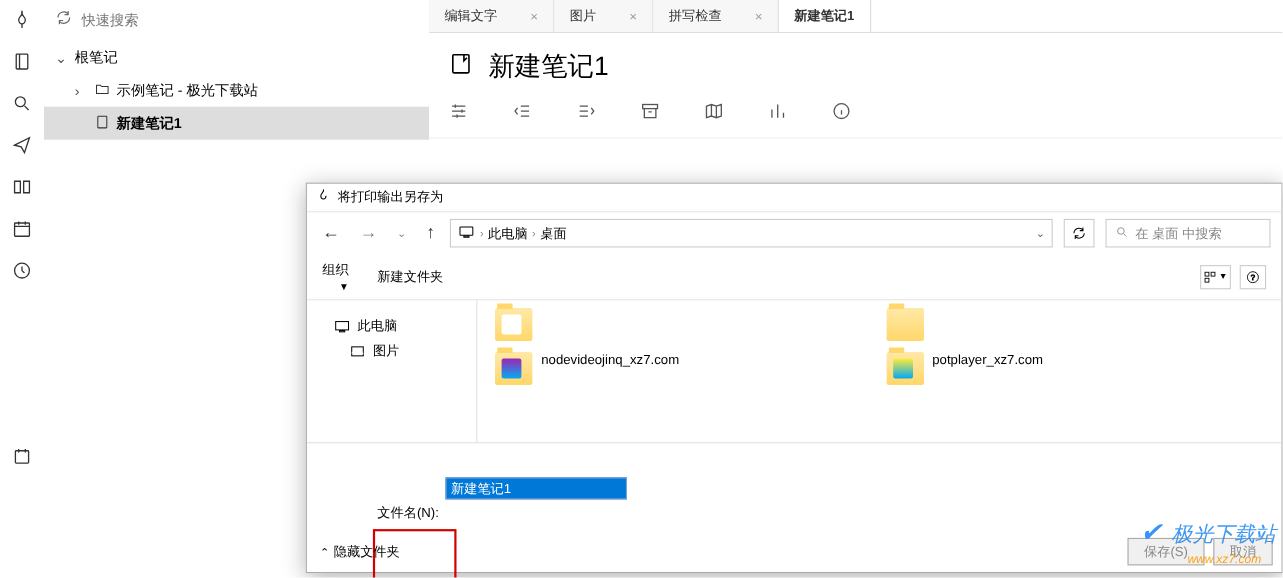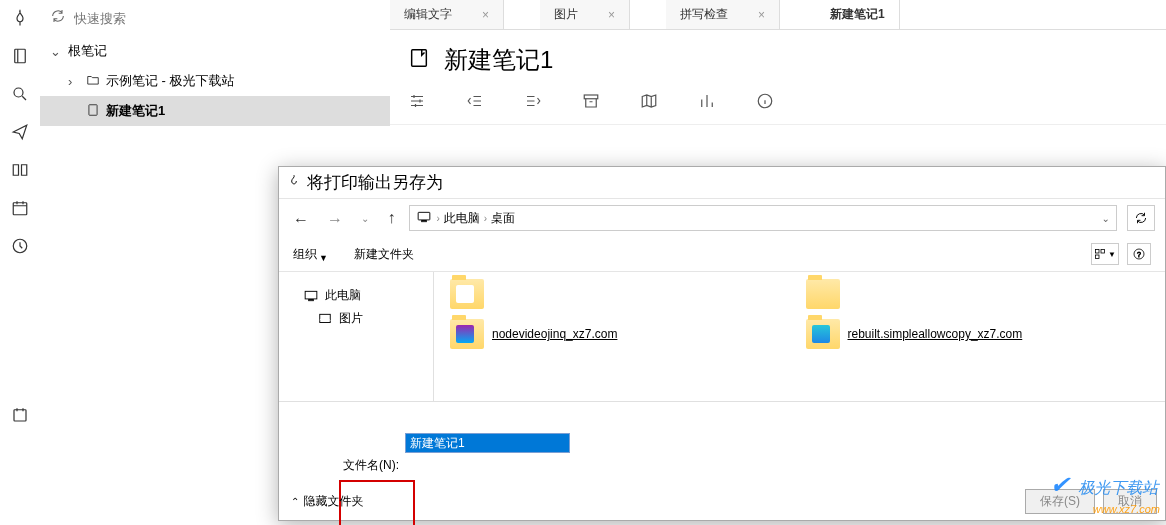--- a/index.html
+++ b/index.html
@@ -19,65 +19,65 @@
     .tree-item { display: flex; align-items: center; padding: 6px 10px; gap: 6px; font-size: 13px; cursor: pointer; }
     .tree-item.root { padding-left: 10px; }
     .tree-item.lvl1 { padding-left: 28px; }
     .tree-item.lvl2 { padding-left: 46px; }
     .tree-item.active { background: #ddd; font-weight: bold; }
     .tree-item .chev { width: 12px; color: #555; }
     .tree-item .ticon { color: #333; }
     
     
     .main { position: absolute; left: 390px; top: 0; right: 0; height: 525px; }
-    .tabs { display: flex; height: 30px; border-bottom: 1px solid #ddd; gap: 36px; }
+    .tabs { display: flex; height: 30px; border-bottom: 1px solid #ddd; }
     .tab { display: flex; align-items: center; padding: 0 14px; gap: 30px; font-size: 12px; color: #333; border-right: 1px solid #ddd; background: #f7f7f7; cursor: pointer; }
     .tab.active { background: #fff; font-weight: bold; }
     .tab-close { color: #999; cursor: pointer; }
     .doc-title-row { display: flex; align-items: center; padding: 14px 18px 8px; gap: 14px; }
     .doc-title { font-size: 24px; font-weight: normal; }
     .toolbar { display: flex; gap: 40px; padding: 8px 18px 10px; border-bottom: 1px solid #eee; }
     .tb-icon { color: #555; cursor: pointer; }
     .content { padding: 16px 50px; font-size: 14px; color: #333; }
     
     
     .dialog { position: absolute; left: 278px; top: 166px; width: 888px; height: 355px; background: #fff; border: 1px solid #aaa; box-shadow: 0 4px 20px rgba(0,0,0,0.3); }
-    .dlg-title { display: flex; align-items: center; padding: 4px 8px; font-size: 17px; gap: 6px; border-bottom: 1px solid #e5e5e5; }
+    .dlg-title { display: flex; align-items: center; padding: 4px 8px; font-size: 12px; gap: 6px; border-bottom: 1px solid #e5e5e5; }
     .dlg-nav { display: flex; align-items: center; padding: 6px 10px; gap: 10px; }
     .nav-btn { color: #888; padding: 2px 4px; cursor: pointer; }
     .nav-btn.en { color: #333; }
     .path-bar { display: flex; align-items: center; border: 1px solid #ccc; flex: 1; height: 26px; padding: 0 6px; gap: 4px; font-size: 12px; }
     .path-sep { color: #888; font-size: 10px; }
     .refresh-btn { border: 1px solid #ccc; width: 28px; height: 26px; display: flex; align-items: center; justify-content: center; cursor: pointer; }
     .search-box { border: 1px solid #ccc; height: 26px; display: flex; align-items: center; padding: 0 8px; gap: 6px; width: 150px; font-size: 12px; color: #888; }
     .dlg-toolbar { display: flex; align-items: center; padding: 6px 14px; gap: 26px; font-size: 12px; border-bottom: 1px solid #e5e5e5; }
-    .dlg-toolbar .tbtn { cursor: pointer; display: flex; align-items: flex-end; gap: 2px; }
+    .dlg-toolbar .tbtn { cursor: pointer; display: flex; align-items: flex-end; gap: 2px; flex-direction: column; }
     .dlg-toolbar .right { margin-left: auto; display: flex; gap: 8px; }
     .view-icon { border: 1px solid #ccc; width: 28px; height: 22px; display: flex; align-items: center; justify-content: center; gap: 2px; cursor: pointer; }
     .dlg-body { display: flex; height: 130px; border-bottom: 1px solid #e0e0e0; }
     .dlg-side { width: 155px; border-right: 1px solid #e0e0e0; padding: 4px 0; overflow: hidden; }
     .side-item { display: flex; align-items: center; padding: 3px 14px 3px 24px; gap: 6px; font-size: 12px; cursor: pointer; }
     .side-item .sicon2 { width: 16px; height: 16px; display: flex; align-items: center; justify-content: center; }
     .dlg-files { flex: 1; padding: 4px 10px; display: flex; flex-wrap: wrap; align-content: flex-start; gap: 4px 0; }
-    .file-item { width: 50%; display: flex; align-items: center; gap: 8px; padding: 3px 6px; font-size: 12px; cursor: pointer; text-decoration: underline; }
+    .file-item { width: 50%; display: flex; align-items: flex-start; gap: 8px; padding: 3px 6px; font-size: 12px; cursor: pointer; }
     .file-folder { width: 34px; height: 30px; background: linear-gradient(#ffe9a8,#ffd76a); border-radius: 2px; position: relative; }
     .file-folder::before { content:''; position:absolute; top:-4px; left:2px; width:14px; height:5px; background:#ffd76a; border-radius:1px 1px 0 0; }
     .file-badge { position:absolute; left:6px; top:6px; width:18px; height:18px; border-radius:2px; }
     .dlg-fields { padding: 10px 20px 4px 60px; }
     .field-row { display: flex; align-items: center; gap: 6px; margin-bottom: 6px; font-size: 12px; }
     .field-label { width: 60px; text-align: right; margin-top: 45px; }
     .field-input { flex: 0 0 140px; height: 20px; border: 1px solid #7a9fd4; padding: 0 4px; font-size: 12px; }
     .field-input.sel { background: #0078d7; color: #fff; }
     .save-type-box { border: 2px solid #d40000; padding: 3px 6px; display: inline-flex; align-items: center; gap: 6px; }
     .save-type-box .field-input { border: 1px solid #999; border-top:1px solid #666; flex: 0 0 140px; }
     .dlg-footer { position: absolute; bottom: 6px; left: 12px; right: 8px; display: flex; align-items: center; font-size: 12px; }
     .hide-folders { display: flex; align-items: center; gap: 4px; cursor: pointer; }
     .dlg-btn { border: 1px solid #aaa; background: #f0f0f0; padding: 3px 14px; margin-left: 8px; cursor: pointer; font-size: 12px; color:#888; }
     .watermark { position: absolute; right: 6px; bottom: 8px; font-style: italic; opacity: .9; }
-    .watermark .a { color: #2b8ef0; font-size: 16px; }
+    .watermark .a { color: #2b8ef0; font-size: 19px; }
     .watermark .b { color: #ff9a00; font-size: 11px; }
     .wm-icon { font-size: 24px; color:#1e88ff; margin-right:4px; }
     svg { stroke: currentColor; fill: none; stroke-width: 1.6; }
   </style>
 </head>
 <body>
 
 <div class="left-rail">
   <div class="rail-icon">
       <svg viewBox="0 0 24 24">
@@ -227,20 +227,27 @@
       <span>此电脑</span>
       <span class="path-sep">›</span>
       <span>桌面</span>
       <span style="margin-left:auto;font-size:10px;color:#666">⌄</span>
     </div>
     <div class="refresh-btn">
         <svg width="14" height="14" viewBox="0 0 24 24">
           <path d="M4 12a8 8 0 0 1 14-5M20 12a8 8 0 0 1-14 5M18 3v5h-5M6 21v-5h5"></path>
         </svg>
       </div>
+    <div class="search-box">
+      <span><svg width="12" height="12" viewBox="0 0 24 24">
+            <circle cx="10" cy="10" r="6"></circle>
+            <path d="M15 15l5 5"></path>
+          </svg></span>
+      <span>在 桌面 中搜索</span>
+    </div>
   </div>
   <div class="dlg-toolbar">
     <span class="tbtn">
         <span>组织</span> 
         <span style="font-size:9px">▼</span>
       </span>
     <span class="tbtn">新建文件夹</span>
     <div class="right">
       <div class="view-icon">
           <svg width="12" height="12" viewBox="0 0 24 24">
@@ -289,23 +296,23 @@
           <div class="file-folder"></div>
         </div>
       <div class="file-item">
           <div class="file-folder">
             <div class="file-badge" style="background:linear-gradient(#9c27b0,#03a9f4)"></div>
           </div>
           <span>nodevideojinq_xz7.com</span>
         </div>
       <div class="file-item">
           <div class="file-folder">
-            <div class="file-badge" style="background:linear-gradient(#26c6da,#1e88e5)"></div>
+            <div class="file-badge" style="background:linear-gradient(#ffeb3b,#03a9f4)"></div>
           </div>
-          <span>rebuilt.simpleallowcopy_xz7.com</span>
+          <span>potplayer_xz7.com</span>
         </div>
     </div>
   </div>
   <div class="dlg-fields">
     <div class="field-row">
       <span class="field-label">文件名(N):</span>
       <input class="field-input sel" value="新建笔记1" style="">
     </div>
     <div class="field-row">
       <span class="save-type-box">

